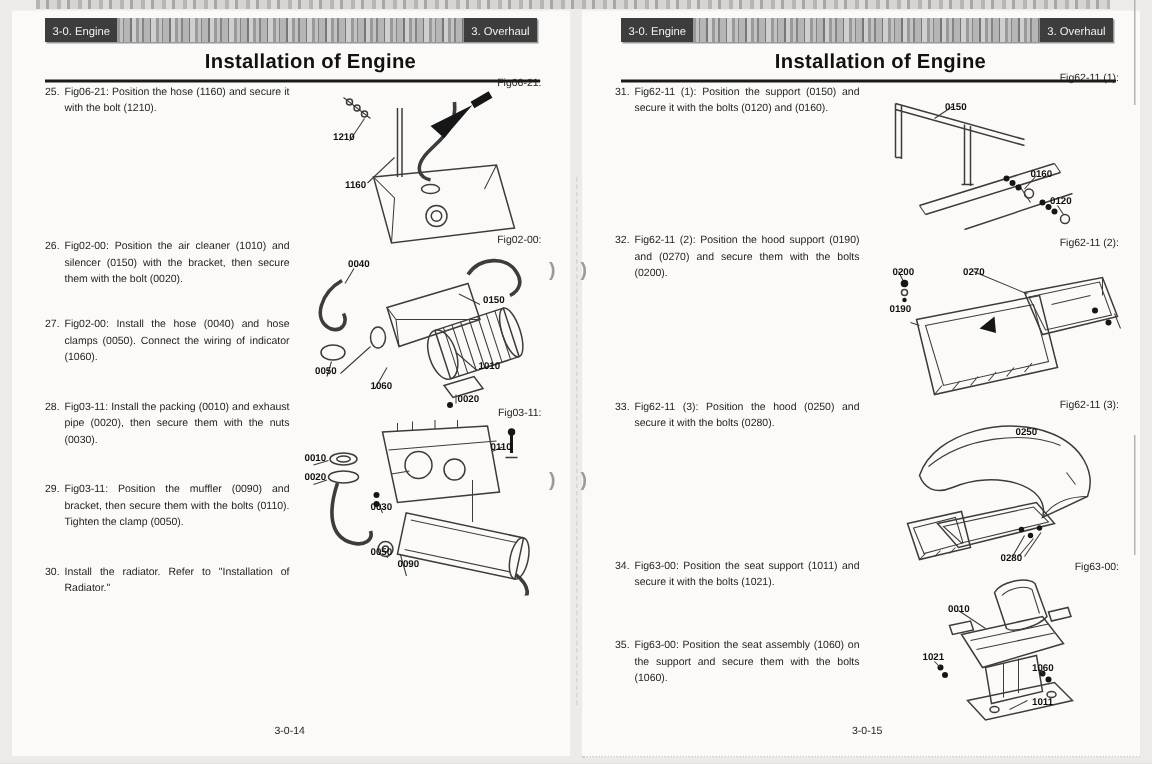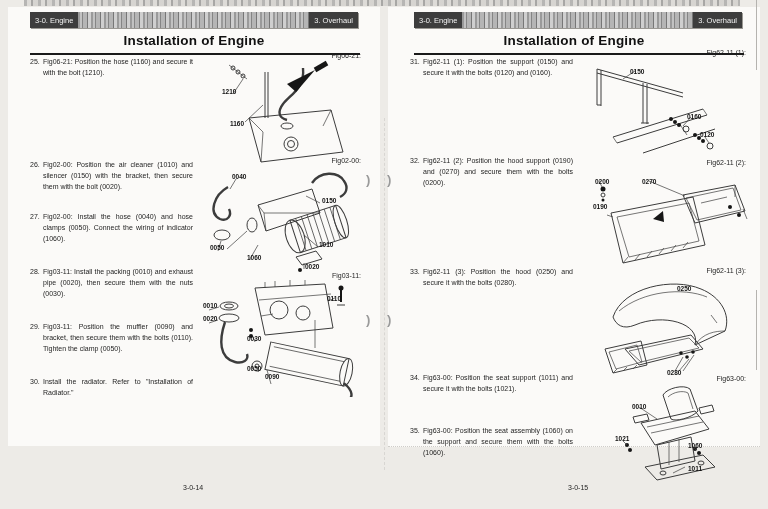--- a/index.html
+++ b/index.html
@@ -1,28 +1,28 @@
 <!DOCTYPE html>
 <html><head>
 <meta charset="utf-8">
 <style>
   html,body{margin:0;padding:0;background:#dddbd7;}
   .screen{position:relative;width:768px;height:509px;background:#edebe7;overflow:hidden;
           font-family:"Liberation Sans",sans-serif;color:#2b2b2b;}
   .topgrain{position:absolute;top:0;left:24px;width:716px;height:6px;opacity:.55;
             background:repeating-linear-gradient(90deg,#8a8a8a 0 3px,#d0cecb 3px 7px,#6f6f6f 7px 9px,#c4c2bf 9px 14px);}
-  .page{position:absolute;top:7px;width:372px;height:439px;background:#fbfaf8;}
+  .page{position:absolute;top:7px;width:372px;height:497px;background:#fbfaf8;}
   .page.left{left:8px;}
   .page.right{left:388px;border-bottom:1px dotted #cfcdc9;}
   .hdrbar{position:absolute;left:22px;top:5px;width:328px;height:16px;display:flex;align-items:stretch;
           box-shadow:1px 1px 0 #9a9893;}
   .hdrcap{background:#3d3d3d;color:#f2f2f2;font-size:7.5px;display:flex;align-items:center;
           padding:0 5px;white-space:nowrap;}
   .hdrmid{flex:1;background:repeating-linear-gradient(90deg,#9a9a9a 0 2px,#c2c2c2 2px 4px,#858585 4px 5px,#b5b5b5 5px 9px,#777 9px 10px,#cfcfcf 10px 13px);}
-  .ptitle{position:absolute;top:26px;left:0;width:100%;text-align:center;font-size:13.5px;
+  .ptitle{position:absolute;top:26px;left:13px;width:100%;text-align:center;font-size:13.5px;
           font-weight:bold;letter-spacing:.2px;color:#111;}
   .trule{position:absolute;top:46px;left:22px;width:330px;height:2px;background:#1a1a1a;}
   .item{position:absolute;left:22px;width:163px;display:flex;font-size:7px;line-height:1.55;color:#1e1e1e;}
   .inum{width:13px;flex:none;}
   .itxt{flex:1;text-align:justify;}
   .fig{position:absolute;}
   .figcap{position:absolute;top:0;right:2px;font-size:7px;color:#1e1e1e;}
   .fig svg{position:absolute;left:0;top:8px;}
   .ln{fill:none;stroke:#3c3c3c;stroke-width:1;}
   .lnb{fill:none;stroke:#3c3c3c;stroke-width:2.4;}

